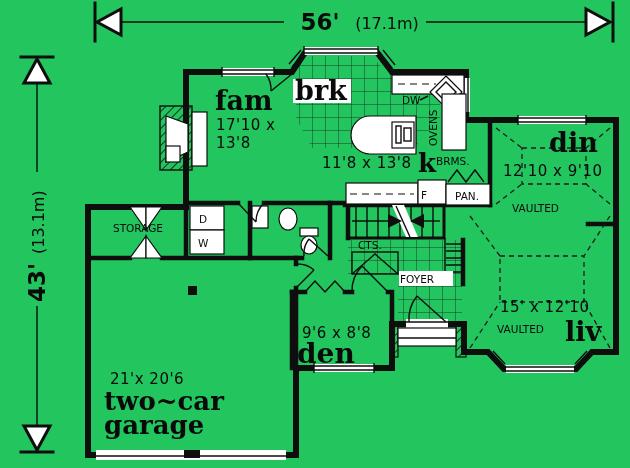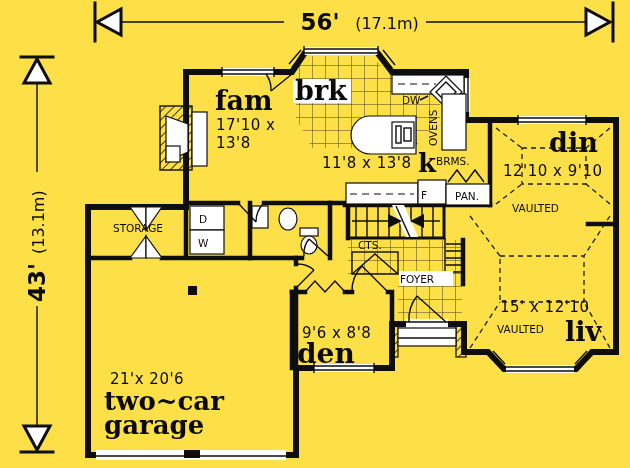--- a/index.html
+++ b/index.html
@@ -1,16 +1,16 @@
 <!DOCTYPE html>
 <html><head>
 <meta charset="utf-8">
 <style>
   html,body{margin:0;padding:0;background:#ffffff;}
-  .page{width:630px;height:468px;background:#fde047;position:relative;overflow:hidden;}
+  .page{width:630px;height:468px;background:#22c55e;position:relative;overflow:hidden;}
   svg{display:block;}
   .wx{stroke:#0e0e0e;stroke-width:6;fill:none;stroke-linecap:square;stroke-linejoin:miter;}
   .wi{stroke:#0e0e0e;stroke-width:4.5;fill:none;stroke-linecap:square;}
   .w3{stroke:#0e0e0e;stroke-width:3;fill:none;stroke-linecap:square;}
   .tn{stroke:#0e0e0e;stroke-width:1.4;fill:none;}
   .tn2{stroke:#0e0e0e;stroke-width:1.2;fill:#ffffff;}
   .wh{fill:#ffffff;stroke:none;}
   .blk{fill:#0e0e0e;stroke:none;}
   .dash{stroke:#0e0e0e;stroke-width:1.2;fill:none;stroke-dasharray:7 5;}
   .vault{stroke:#1c1c1c;stroke-width:1.3;fill:none;stroke-dasharray:5 4;}

